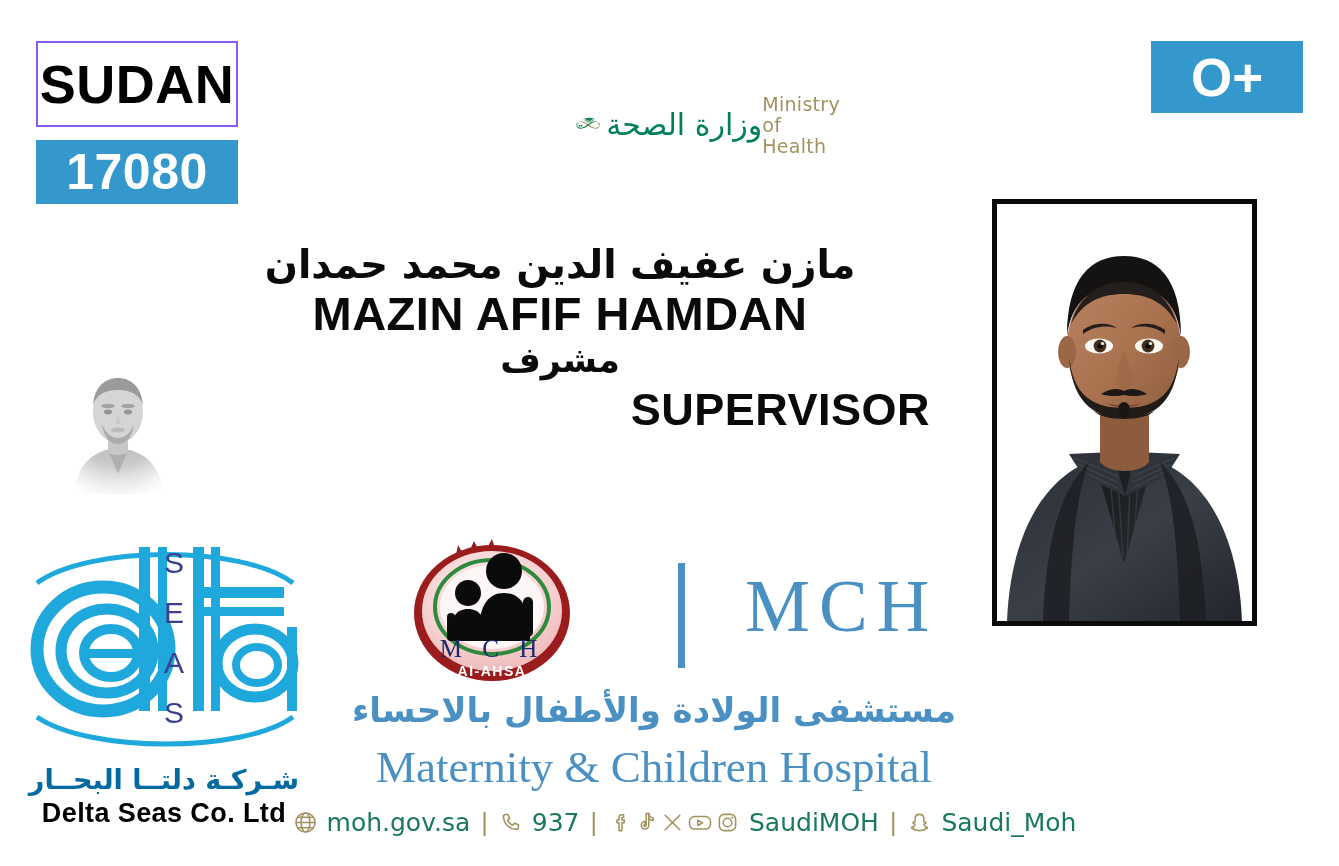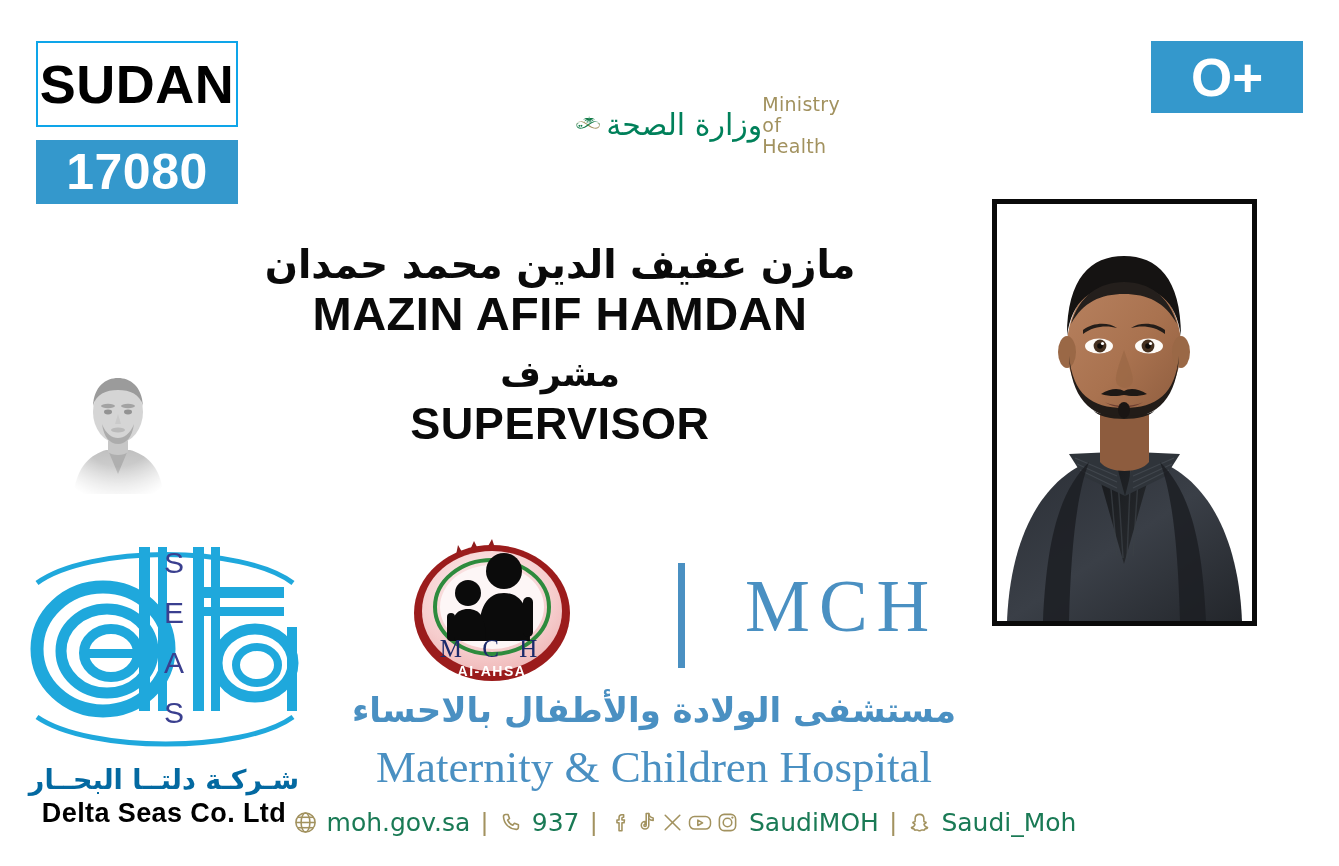--- a/index.html
+++ b/index.html
@@ -8,21 +8,21 @@
     background:#ffffff;
     font-family:"Liberation Sans", sans-serif;
     overflow:hidden;
     position:relative;
   }
   .card{position:absolute;inset:0;background:#fff;}
 
   
   .nationality-box{
     position:absolute;left:36px;top:41px;width:202px;height:86px;
-    border:2px solid #0ea5e9;box-sizing:border-box;
+    border:2px solid #8b5cf6;box-sizing:border-box;
     display:flex;align-items:center;justify-content:center;
     background:#fff;
   }
   .nationality-box span{
     font-size:54px;font-weight:bold;color:#000;letter-spacing:0.5px;line-height:1;
   }
   .id-box{
     position:absolute;left:36px;top:140px;width:202px;height:64px;
     background:#3498cc;display:flex;align-items:center;justify-content:center;
   }
@@ -69,24 +69,24 @@
     font-family:"DejaVu Sans", sans-serif;
     direction:rtl;font-size:39px;font-weight:bold;color:#0a0a0a;line-height:1.12;
     white-space:nowrap;
   }
   .name-en{
     font-size:47px;font-weight:bold;color:#0a0a0a;line-height:1.08;margin-top:2px;
     letter-spacing:0.5px;white-space:nowrap;
   }
   .title-ar{
     font-family:"DejaVu Sans", sans-serif;
-    direction:rtl;font-size:35px;font-weight:bold;color:#0a0a0a;line-height:1.2;margin-top:14px;
+    direction:rtl;font-size:35px;font-weight:bold;color:#0a0a0a;line-height:1.2;margin-top:0;
   }
   .title-en{
-    font-size:45px;font-weight:bold;color:#0a0a0a;line-height:1.1;margin-top:4px;letter-spacing:0.5px;
+    font-size:45px;font-weight:bold;color:#0a0a0a;line-height:1.1;margin-top:4px;letter-spacing:0.5px;text-align:right;
   }
 
   
   .photo-frame{
     position:absolute;left:992px;top:199px;width:265px;height:427px;
     border:5px solid #0a0a0a;box-sizing:border-box;background:#fff;overflow:hidden;
   }
   .photo-frame svg{display:block;width:100%;height:100%;}
 
   

